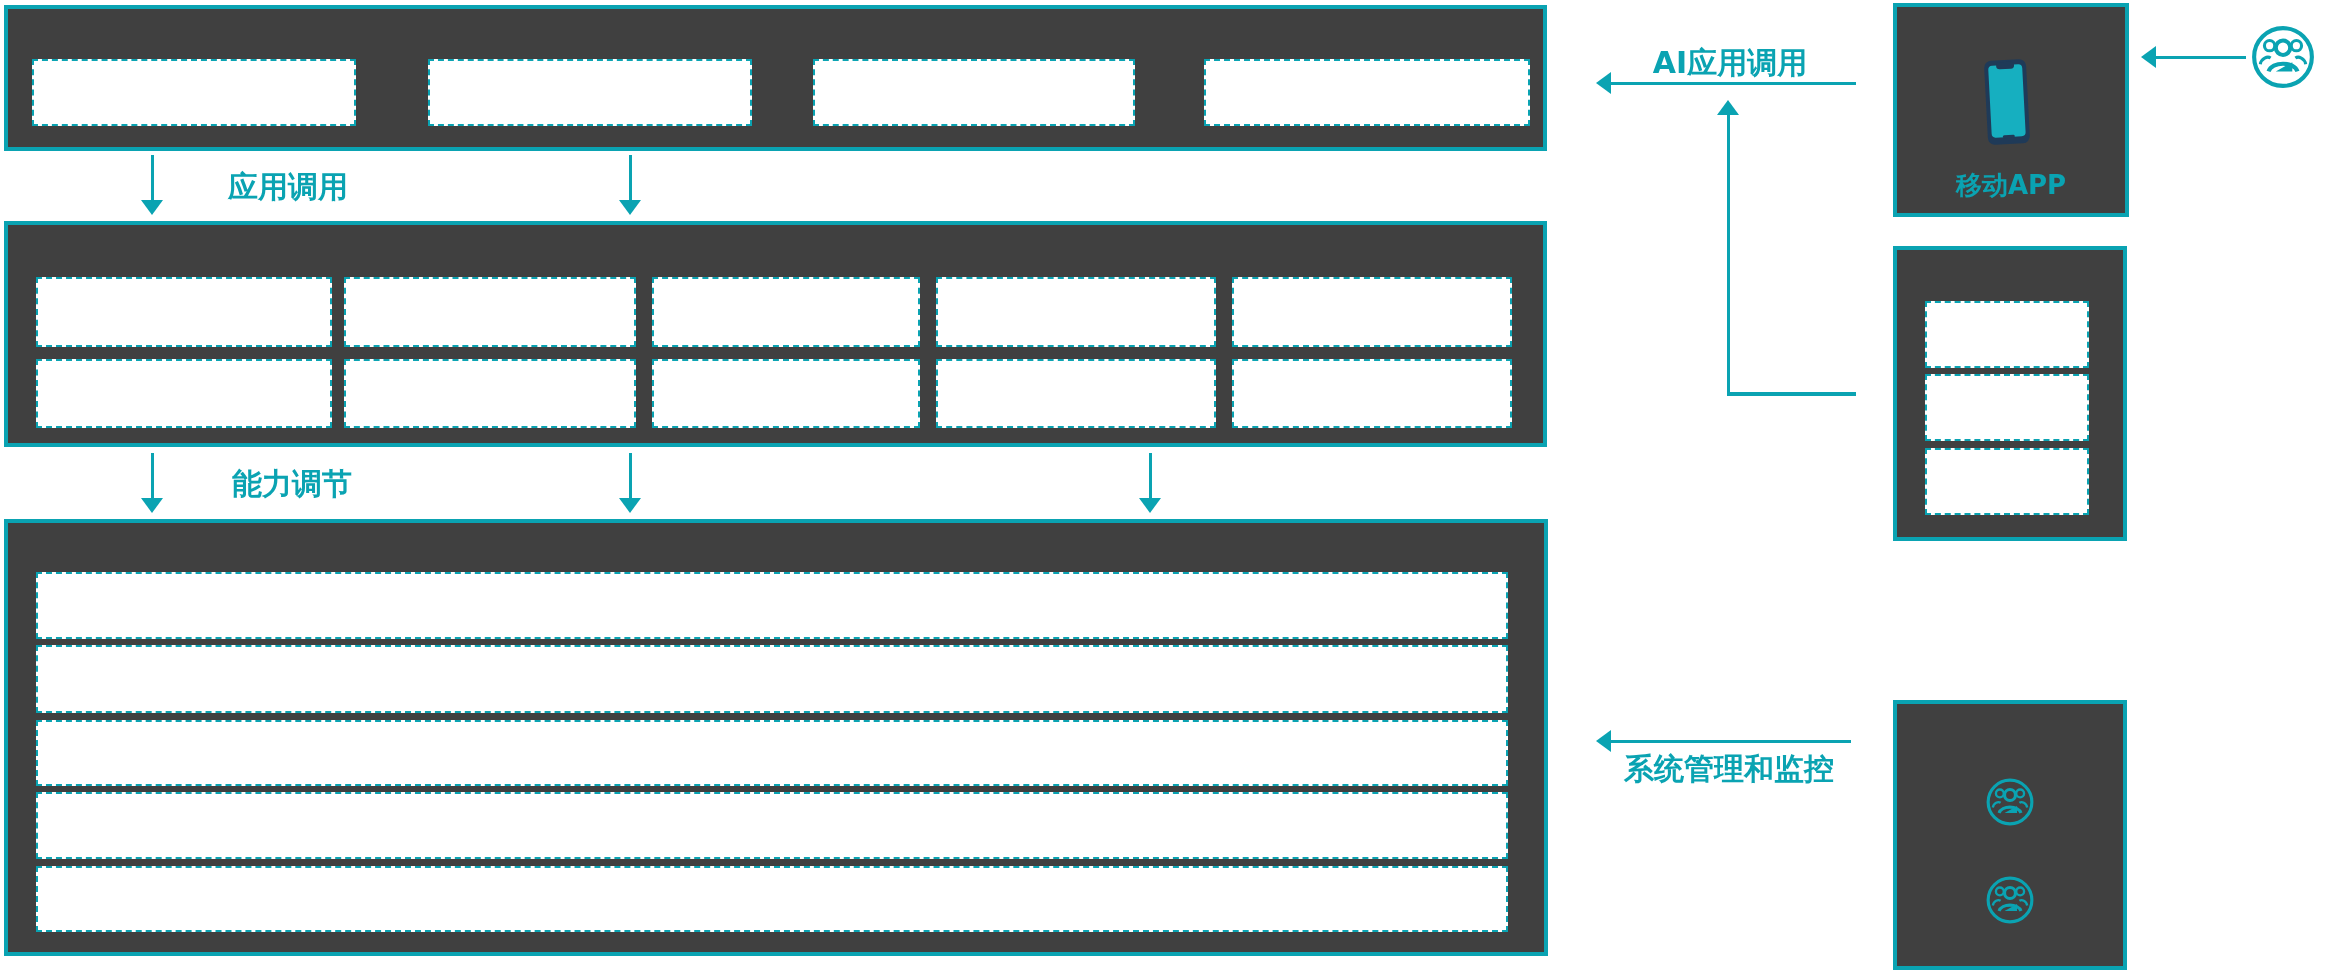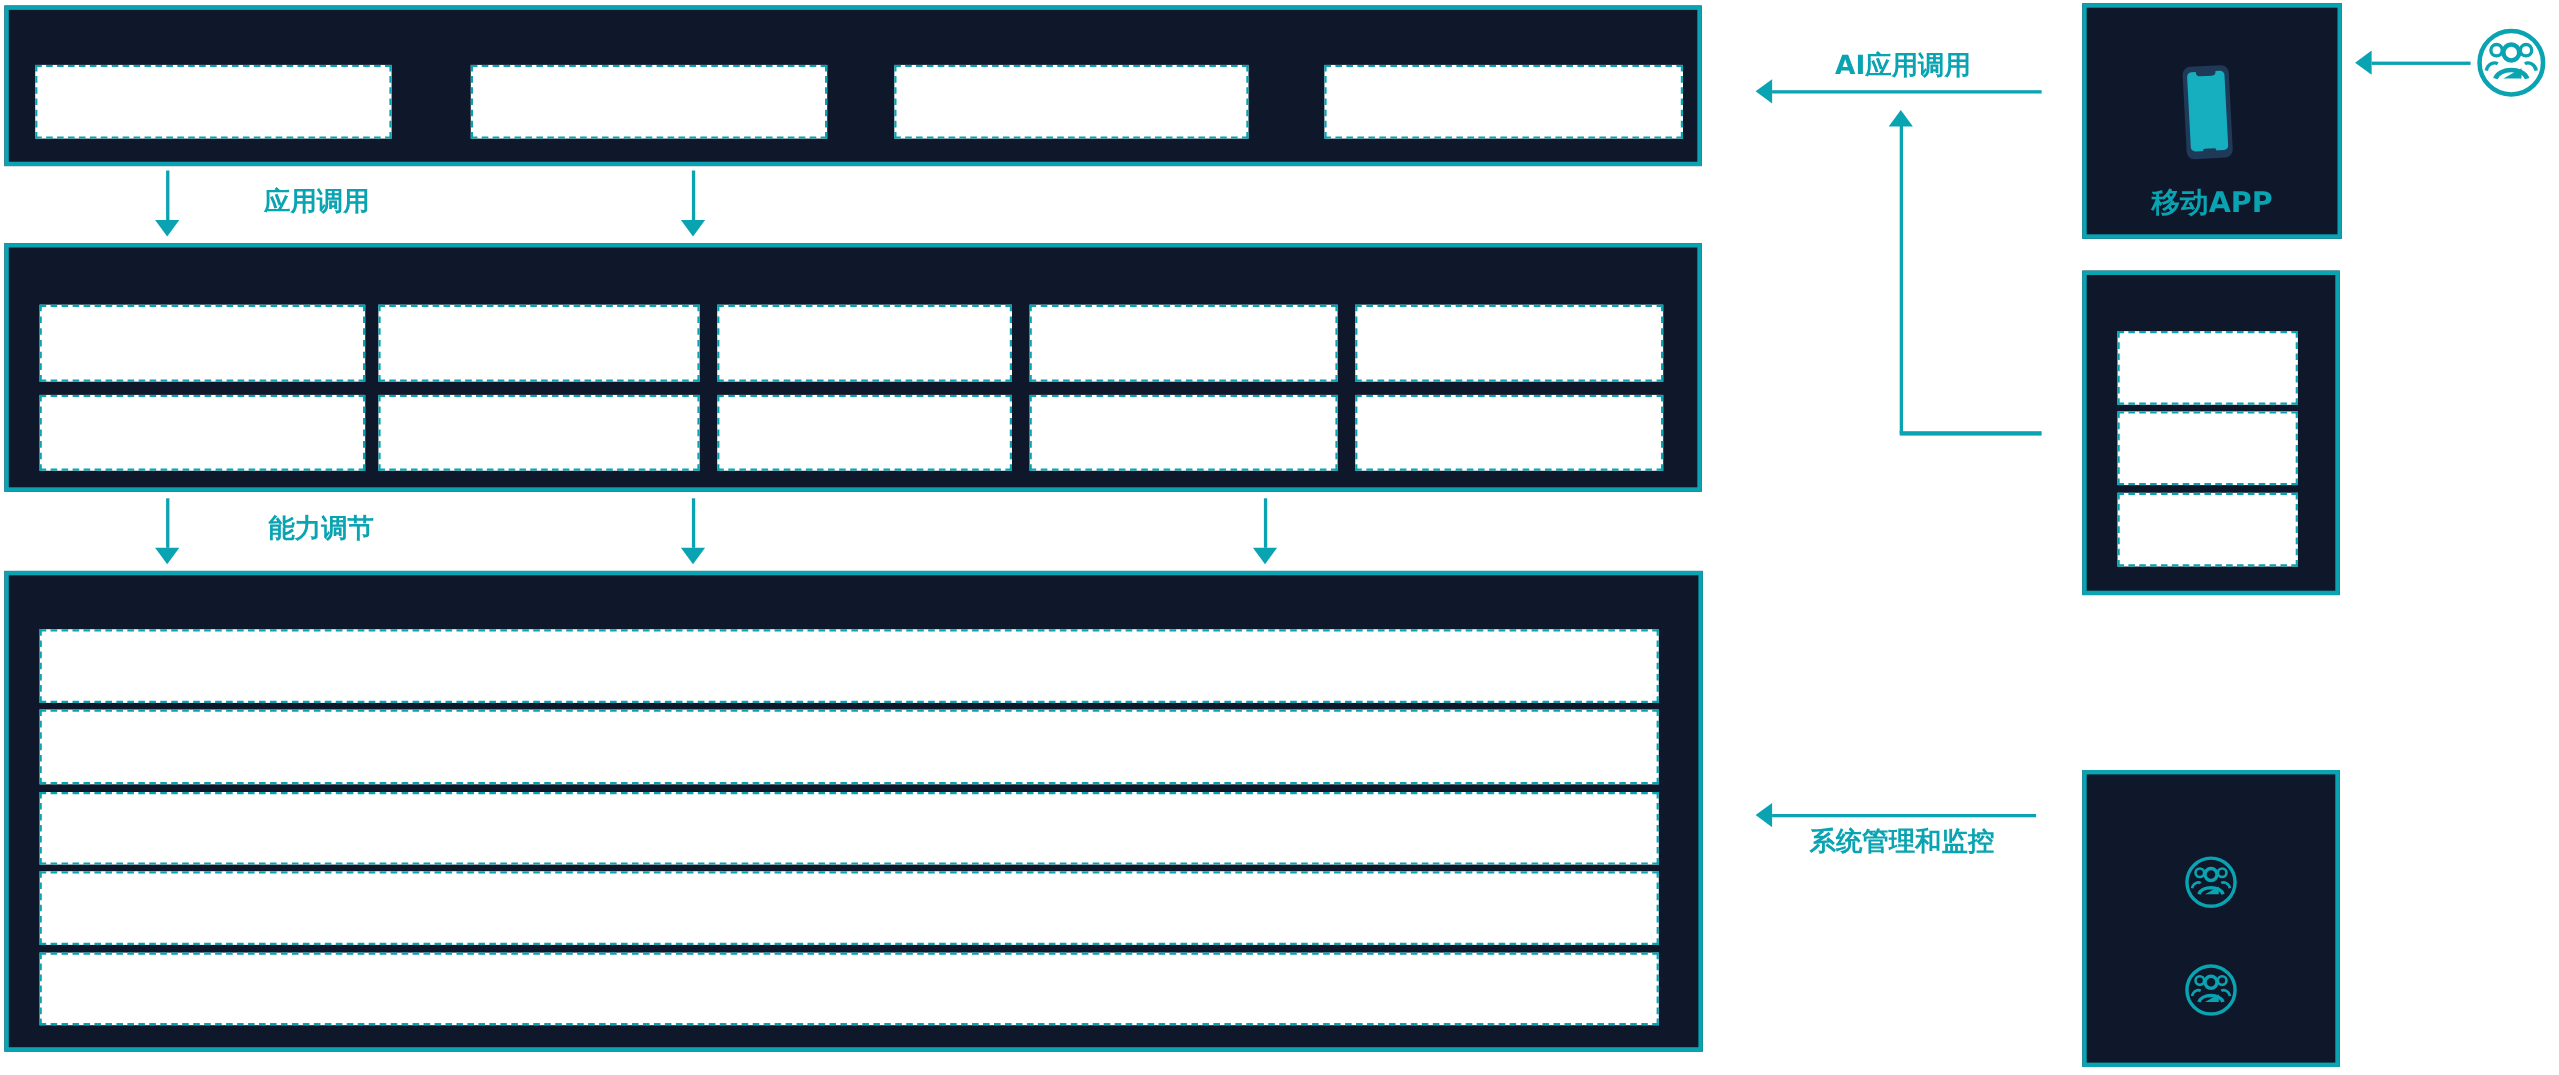--- a/index.html
+++ b/index.html
@@ -11,34 +11,34 @@
   #page{
     position:relative;
     width:2326px;height:977px;
     background:#ffffff;
     font-family:"DejaVu Sans","Liberation Sans",sans-serif;
     overflow:hidden;
   }
   .solid-box{
     position:absolute;
     border:4px solid var(--teal);
-    background:#0f172a;
+    background:#404040;
     box-sizing:border-box;
   }
   .dash-box{
     position:absolute;
     border:2px dashed var(--teal);
     background:#fff;
     box-sizing:border-box;
   }
   .label{
     position:absolute;
     color:var(--teal);
     font-weight:bold;
-    font-size:24px;
+    font-size:30px;
     text-align:center;
     width:220px;
     line-height:1.1;
     white-space:nowrap;
   }
   
   .vline{position:absolute;width:3px;background:var(--teal);}
   .hline{position:absolute;height:3px;background:var(--teal);}
   .head-down{position:absolute;width:0;height:0;
     border-left:11px solid transparent;border-right:11px solid transparent;

